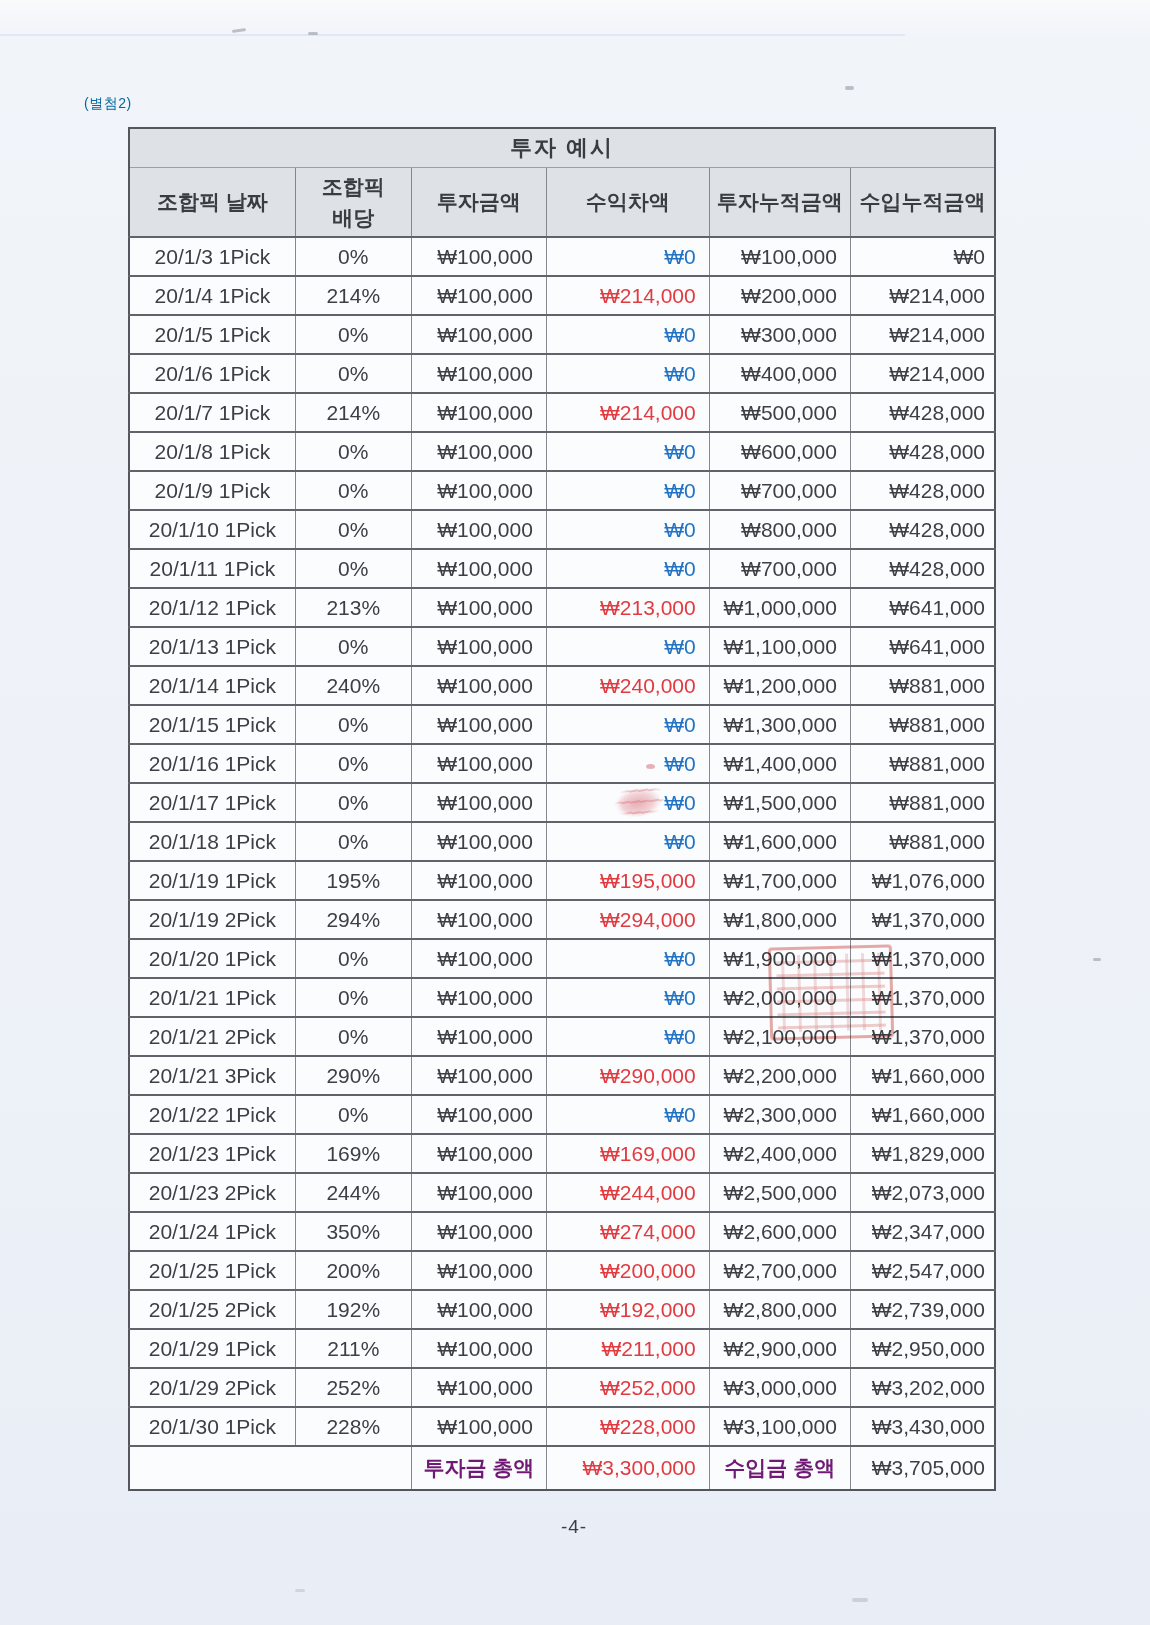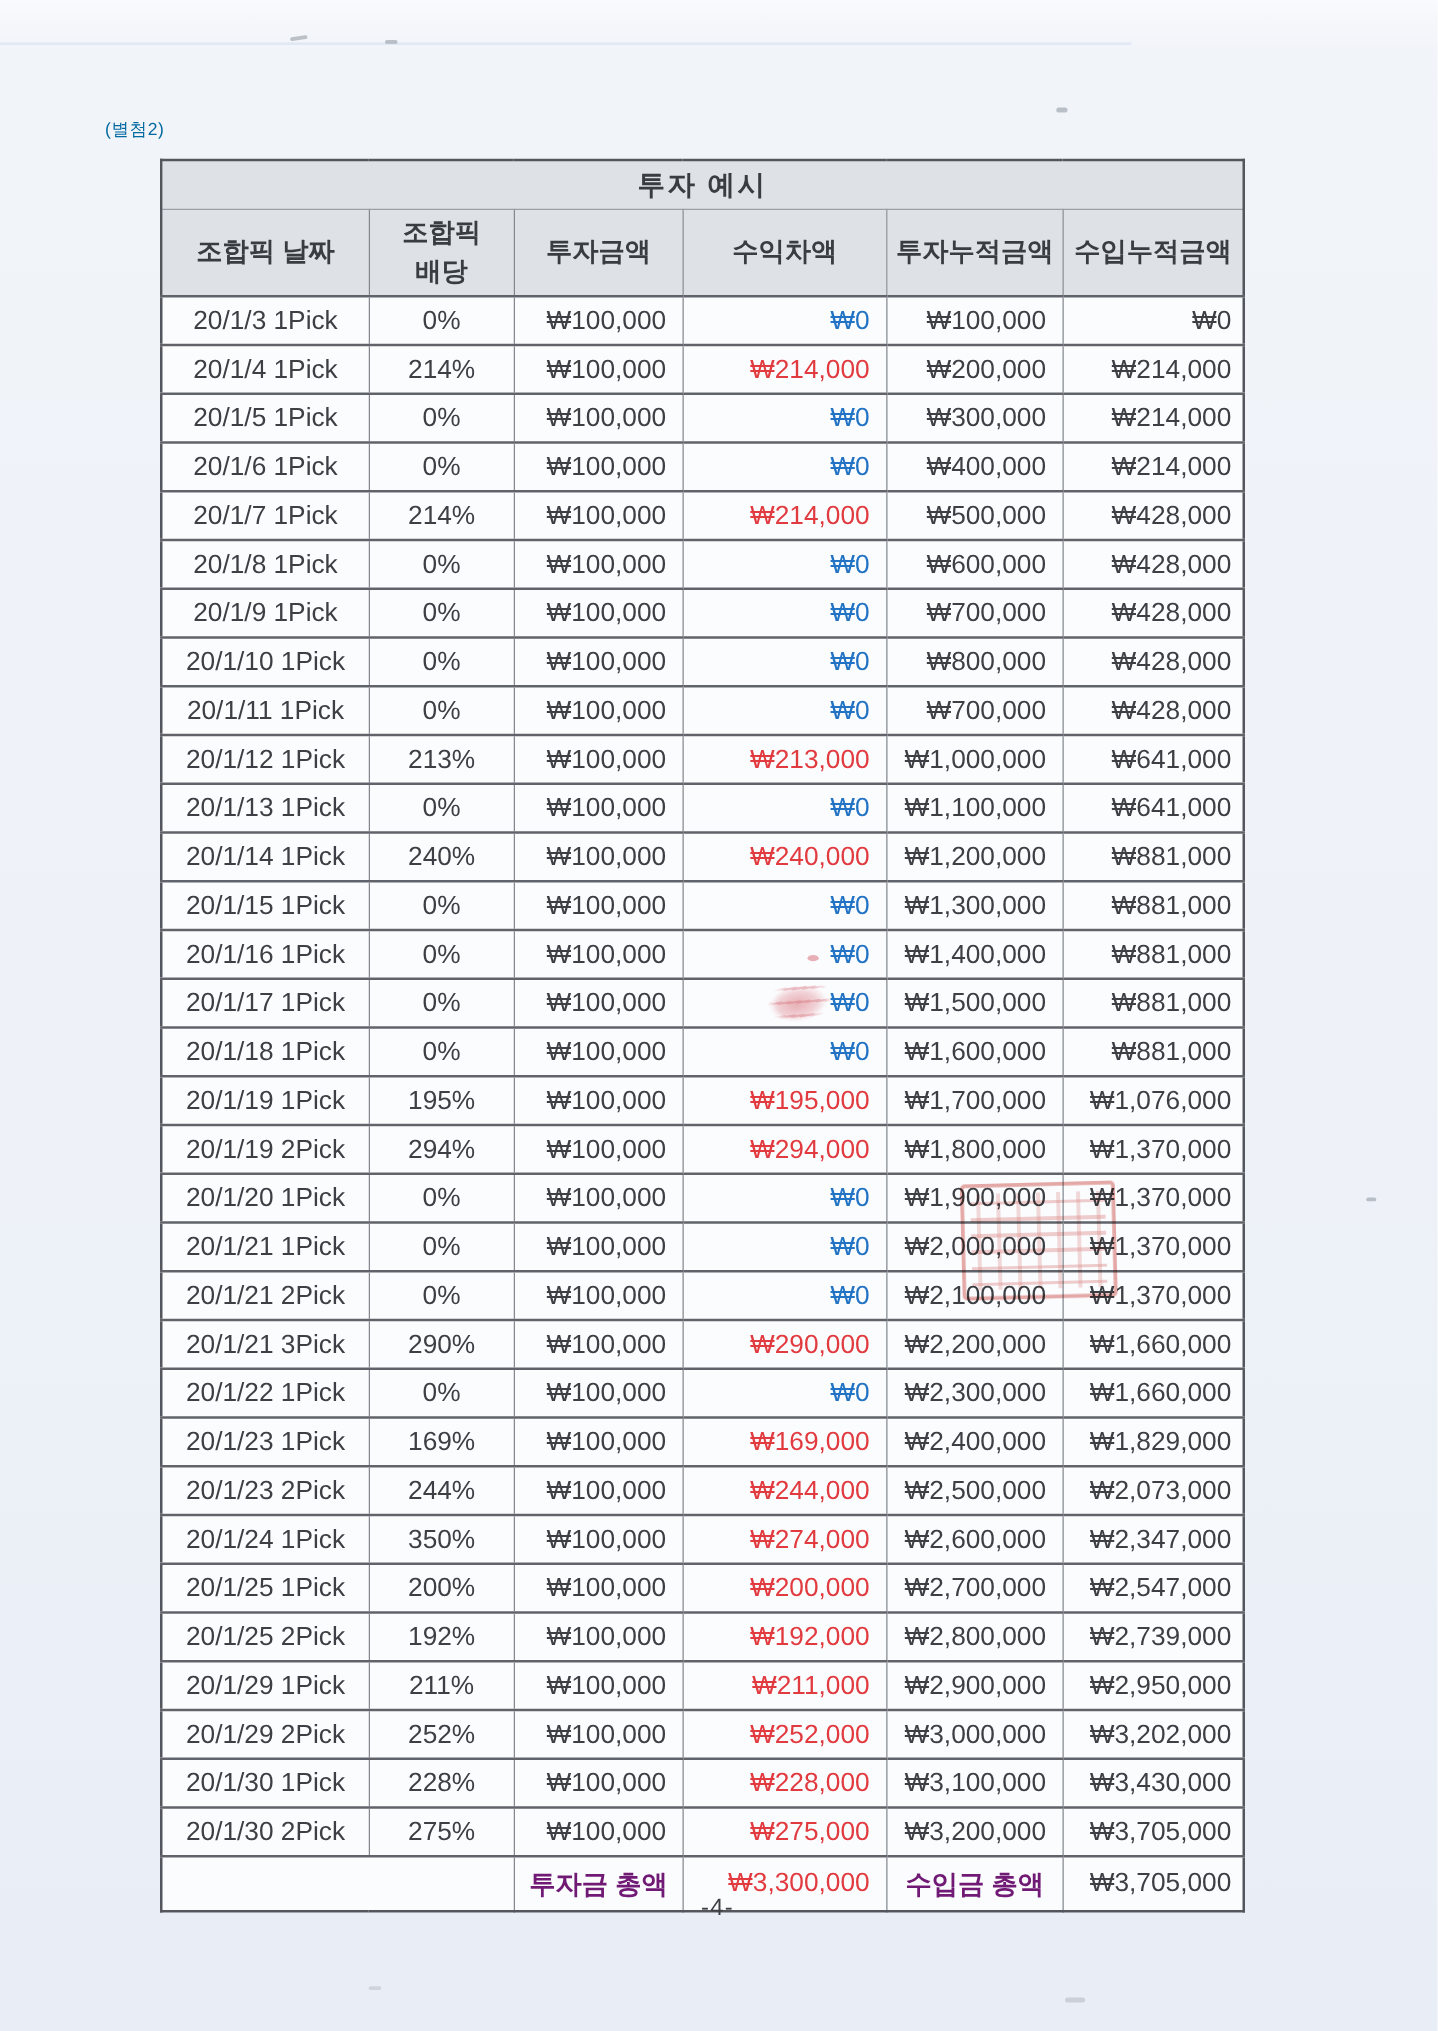--- a/index.html
+++ b/index.html
@@ -373,28 +373,20 @@
           <td class="c-num last">₩3,202,000</td>
         </tr>
         <tr>
           <td class="c-date">20/1/30 1Pick</td>
           <td class="c-div">228%</td>
           <td class="c-num">₩100,000</td>
           <td class="c-num red">₩228,000</td>
           <td class="c-num">₩3,100,000</td>
           <td class="c-num last">₩3,430,000</td>
         </tr>
-        <tr>
-          <td class="c-date">20/1/30 2Pick</td>
-          <td class="c-div">275%</td>
-          <td class="c-num">₩100,000</td>
-          <td class="c-num red">₩275,000</td>
-          <td class="c-num">₩3,200,000</td>
-          <td class="c-num last">₩3,705,000</td>
-        </tr>
       </tbody>
     <tfoot>
       <tr>
         <td colspan="2"></td>
         <td class="totals-label">투자금 총액</td>
         <td class="c-num red">₩3,300,000</td>
         <td class="totals-label">수입금 총액</td>
         <td class="c-num last">₩3,705,000</td>
       </tr>
     </tfoot>

